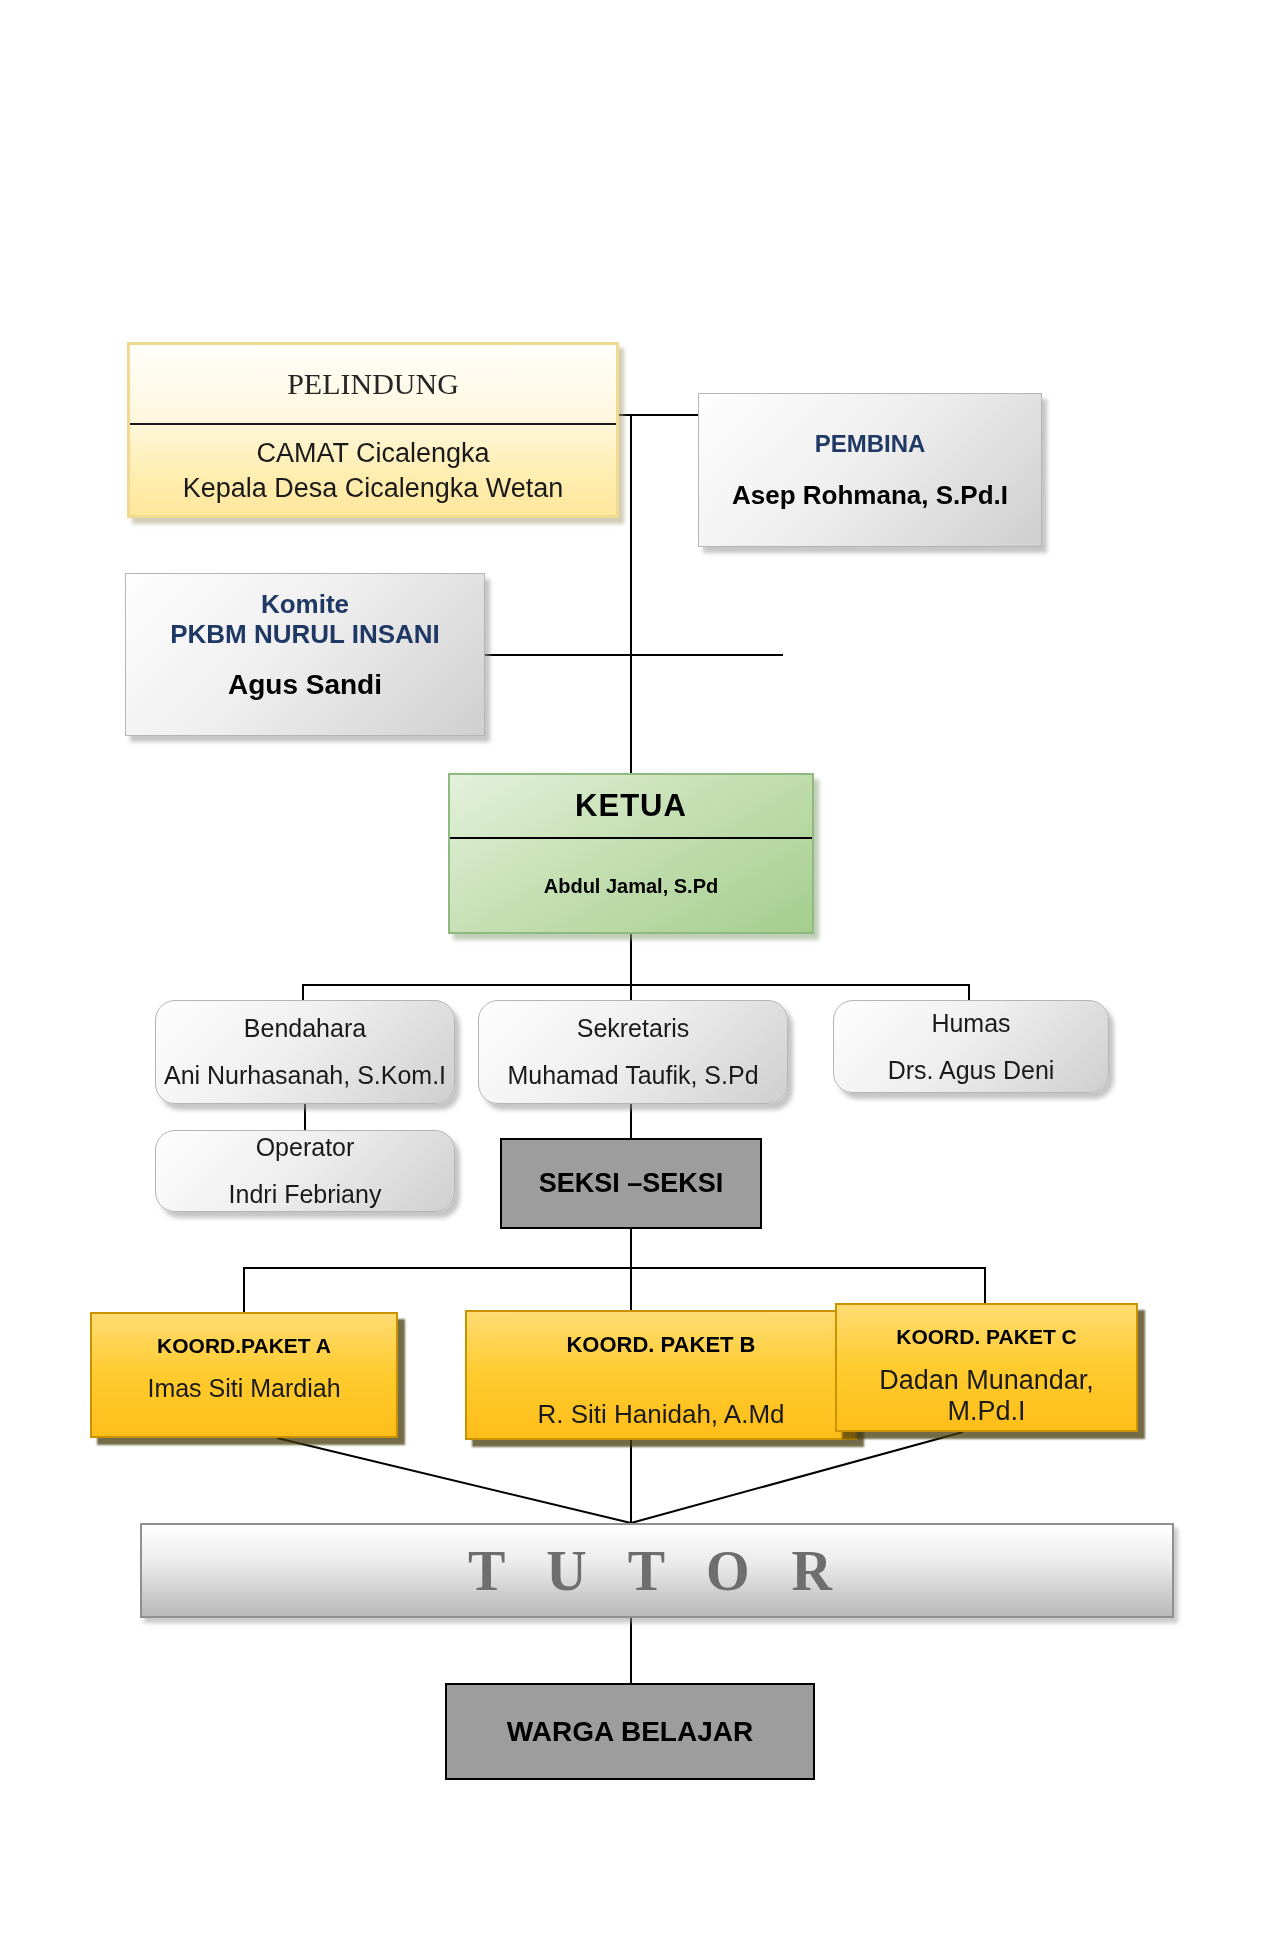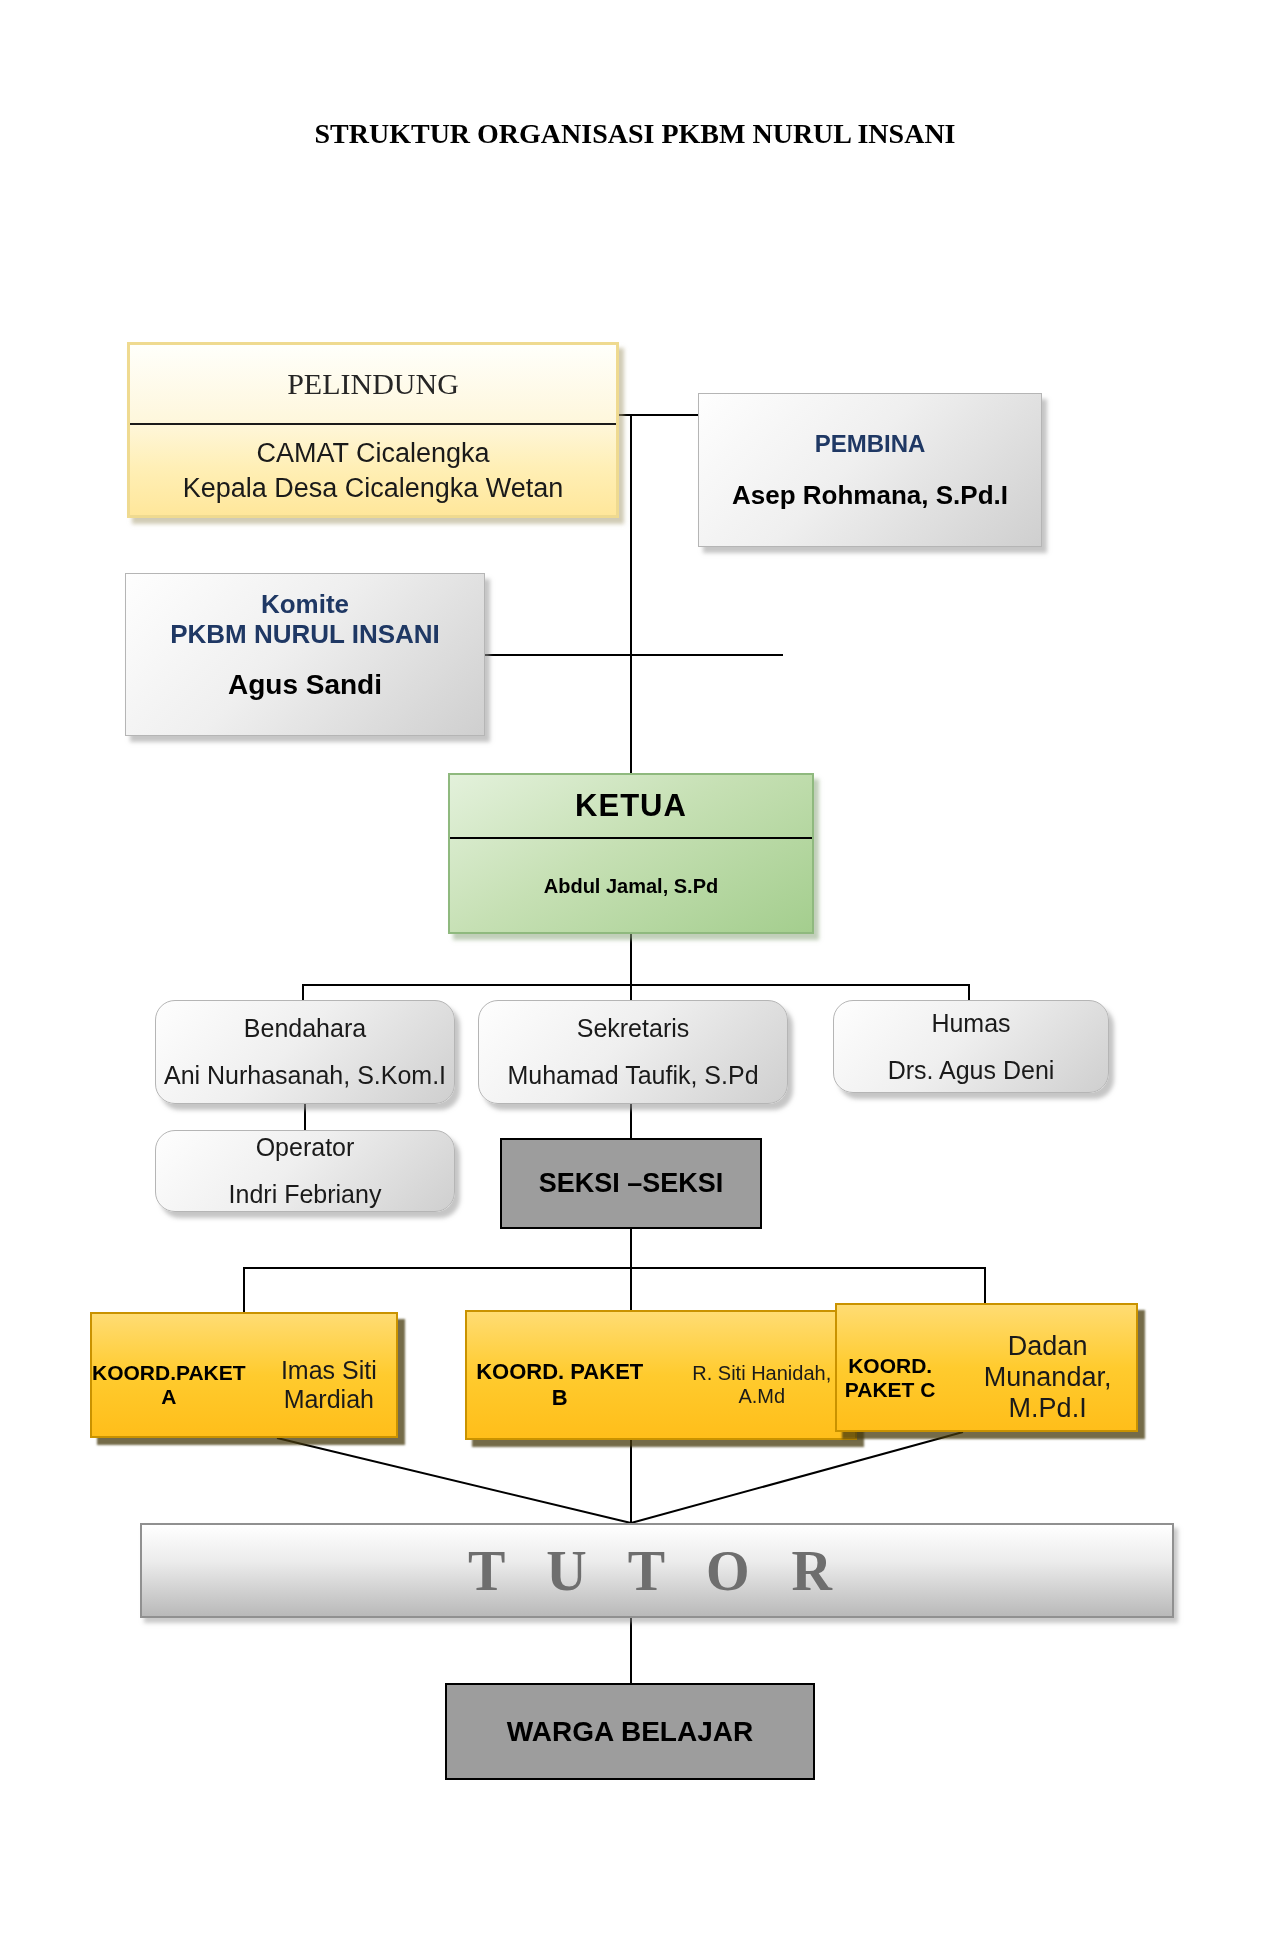--- a/index.html
+++ b/index.html
@@ -100,31 +100,31 @@
     font-weight: bold; color: #000;
   }
   .seksi { left: 500px; top: 1138px; width: 262px; height: 91px; font-size: 27px; }
   .warga { left: 445px; top: 1683px; width: 370px; height: 97px; font-size: 28px; }
 
   
   .gold {
     border: 2px solid #C99200;
     background: linear-gradient(180deg, #FFDC73 0%, #FFCB2E 50%, #FFBE1A 100%);
     box-shadow: 7px 7px 2px rgba(70,58,12,0.75);
-    display: flex; align-items: center; justify-content: flex-start;
+    display: flex; flex-direction: column; align-items: center; justify-content: flex-start;
     padding-top: 20px; gap: 16px;
   }
   .gold .node-title { font-weight: bold; color: #000; }
   .gold .node-name { color: #1a1a1a; }
   .koord-a { left: 90px;  top: 1312px; width: 308px; height: 126px; }
   .koord-a .node-title { font-size: 21px; }
   .koord-a .node-name  { font-size: 25px; }
   .koord-b { left: 465px; top: 1310px; width: 392px; height: 130px; }
   .koord-b .node-title { font-size: 22px; }
-  .koord-b .node-name  { font-size: 20px; }
+  .koord-b .node-name  { font-size: 26px; margin-top: 25px; }
   .koord-c { left: 835px; top: 1303px; width: 303px; height: 129px; }
   .koord-c .node-title { font-size: 21px; }
   .koord-c .node-name  { font-size: 27px; }
 
   
   .tutor {
     left: 140px; top: 1523px; width: 1034px; height: 95px;
     border: 2px solid #909090;
     background: linear-gradient(180deg, #FFFFFF 0%, #ECECEC 40%, #B9B9B9 100%);
     box-shadow: 4px 5px 4px rgba(150,150,150,0.5);
@@ -133,21 +133,20 @@
     font-weight: bold; font-size: 56px; letter-spacing: 14px; color: #6E6E6E;
   }
 
   svg.diag { position: absolute; left: 0; top: 1420px; }
 </style>
 </head>
 <body>
 
 <div class="canvas">
 
-  <h1 class="page-title">STRUKTUR ORGANISASI PKBM NURUL INSANI</h1>
 
   <div class="line" style="left:617px; top:414px; width:83px; height:2px;"></div>
   <div class="line" style="left:630px; top:414px; width:2px; height:359px;"></div>
   <div class="line" style="left:485px; top:654px; width:146px; height:2px;"></div>
   <div class="line" style="left:631px; top:654px; width:152px; height:2px;"></div>
 
   <div class="line" style="left:630px; top:934px; width:2px; height:66px;"></div>
   <div class="line" style="left:302px; top:984px; width:668px; height:2px;"></div>
   <div class="line" style="left:302px; top:984px; width:2px; height:16px;"></div>
   <div class="line" style="left:968px; top:984px; width:2px; height:16px;"></div>

